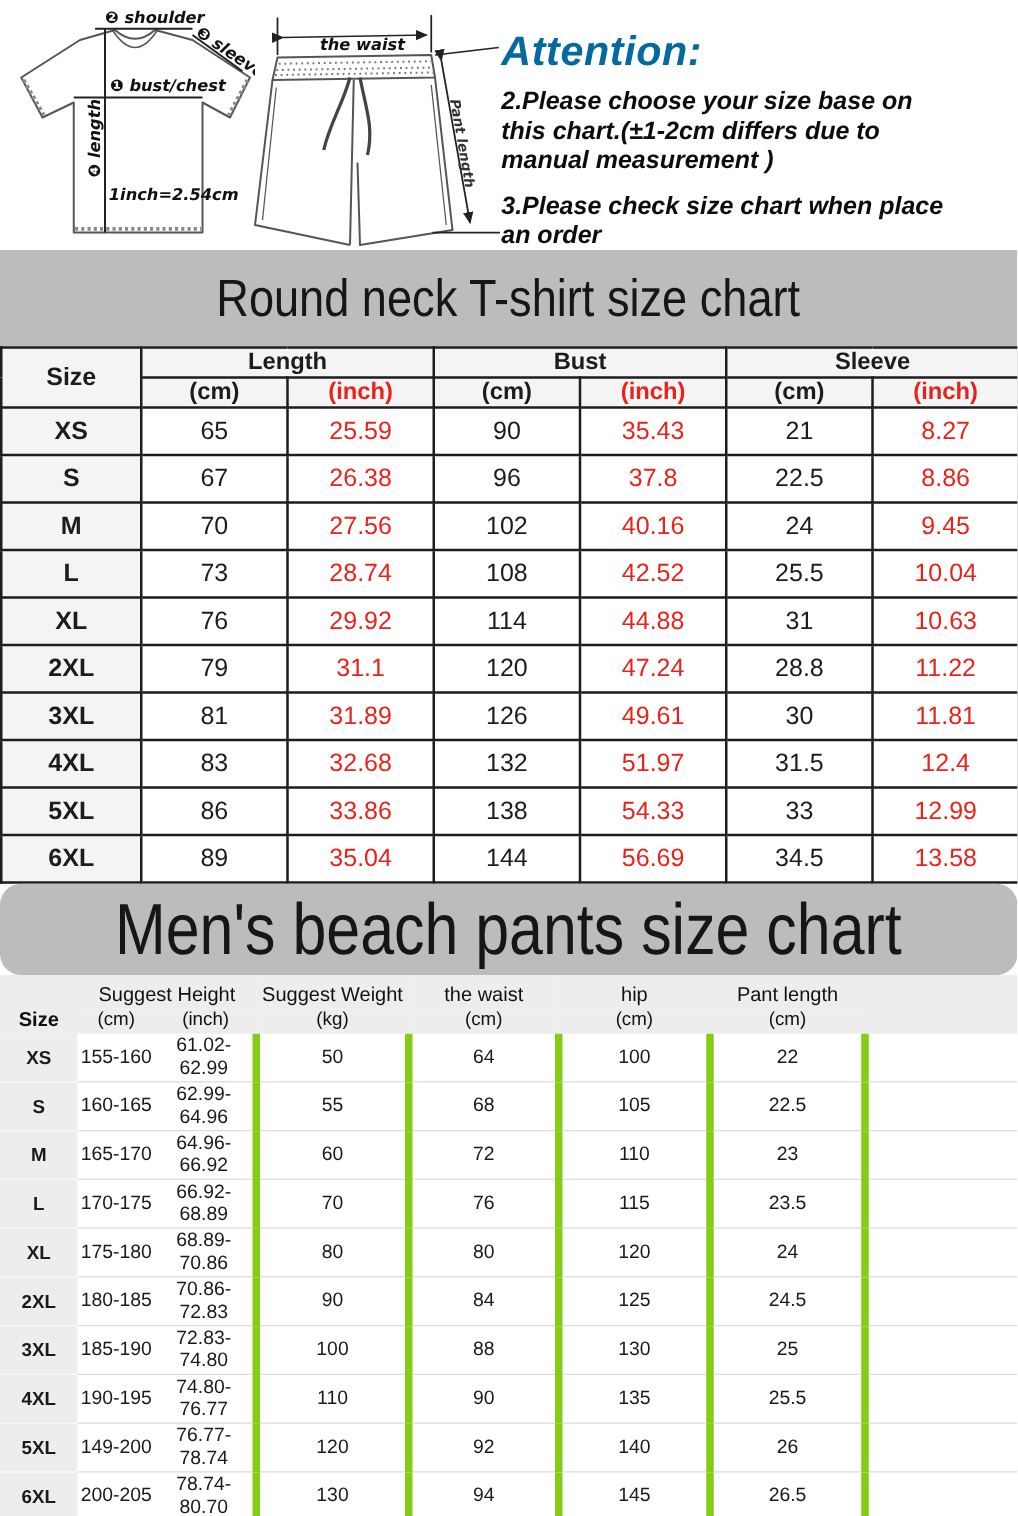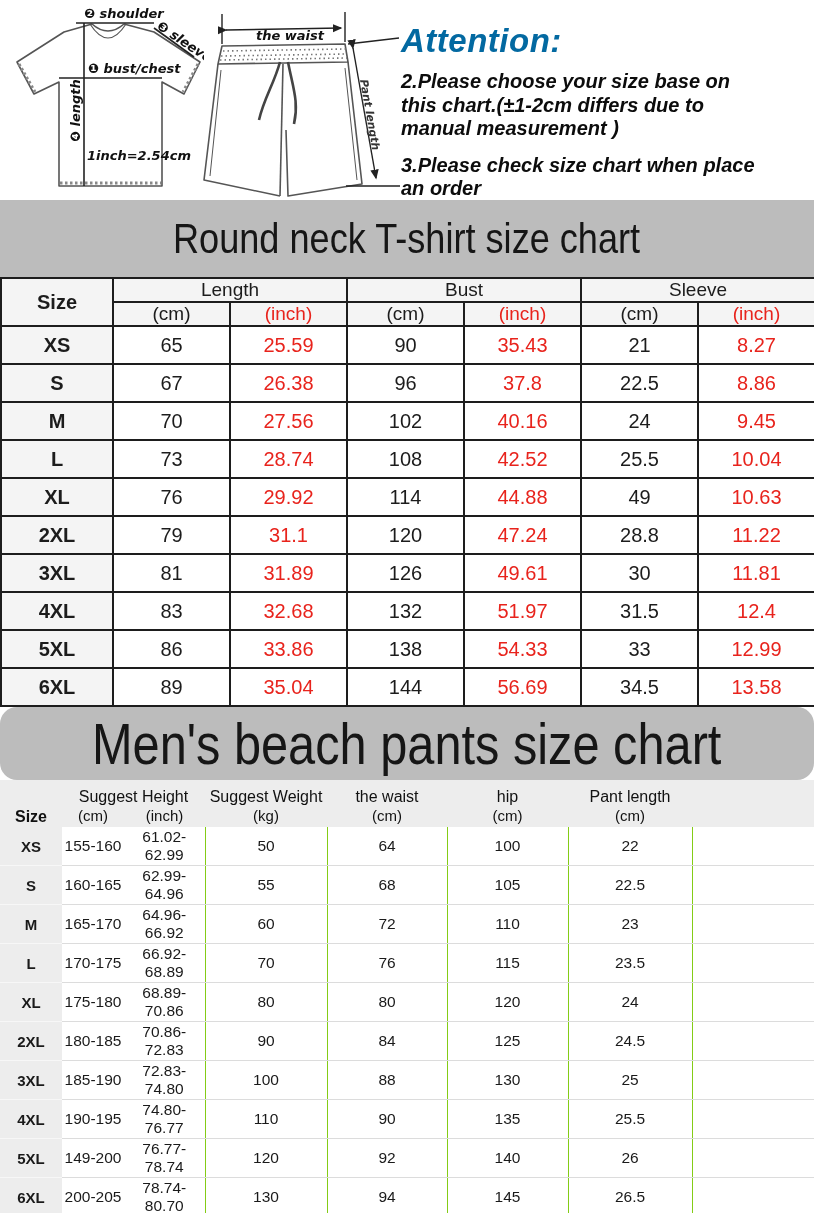--- a/index.html
+++ b/index.html
@@ -17,38 +17,38 @@
 
   
   .band { height:77px; background:#bcbcbc; display:flex; align-items:center; justify-content:center; overflow:hidden; }
   .band-title { font-size:42px; color:#161616; white-space:nowrap; transform:scaleX(.86); }
   .band2 { height:73px;border-radius:17px; }
   .band-title2 { font-size:58px; transform:scaleX(.84); }
 
   
   table { border-collapse:collapse; table-layout:fixed; width:814px; }
   .tshirt-table th, .tshirt-table td { border:2px solid #1d1d1d; text-align:center; vertical-align:middle; padding:0; }
-  .tshirt-table thead th { background:#f4f4f4; font-weight:normal; font-size:19px; }
+  .tshirt-table thead th { background:#f4f4f4; font-weight:bold; font-size:19px; }
   .tshirt-table thead tr:first-child th { height:20px; }
   .tshirt-table thead tr:last-child th { height:22px; }
   .tshirt-table th.size-h { font-weight:bold; font-size:20px; }
   .tshirt-table tbody td { height:36px; background:#fff; font-size:20px; }
   .tshirt-table td.t-size { background:#f4f4f4; font-weight:bold; }
   .red { color:#e8231c; }
 
   
   .pants-table { }
   .pants-table th, .pants-table td { text-align:center; vertical-align:middle; padding:0; }
   .pants-table thead th { background:#ededed; font-weight:normal; font-size:16px; color:#111; }
   .pants-table thead tr:first-child th { height:26px; vertical-align:bottom; padding-bottom:1px; }
   .pants-table thead tr:last-child th { height:20px; font-size:15px; vertical-align:top; }
   .pants-table th.p-size-h { font-weight:bold; font-size:16px; vertical-align:middle; }
   .pants-table tbody td { height:38px; background:#fff; font-size:15.5px; border-bottom:1px solid #dcdcdc; color:#1a1a1a; }
   .pants-table td.p-size { background:#ededed; font-weight:bold; font-size:15px; border-bottom:1px solid #f7f7f7; }
-  .p-sep { border-left:1px solid #84cc16; }
+  .p-sep { border-left:6px solid #84cc16; }
 
   svg text { font-family:"DejaVu Sans","Liberation Sans",sans-serif; fill:#111; }
   .d-label { font-size:13px; font-weight:bold; }
   .d-note  { font-size:13px; font-weight:bold; }
   .d-small { font-size:11px; font-weight:bold; fill:#333; }
 </style>
 </head>
 <body>
 
 <div class="page">
@@ -193,21 +193,21 @@
           <td class="t-num red">42.52</td>
           <td class="t-num">25.5</td>
           <td class="t-num red">10.04</td>
         </tr>
         <tr>
           <td class="t-size">XL</td>
           <td class="t-num">76</td>
           <td class="t-num red">29.92</td>
           <td class="t-num">114</td>
           <td class="t-num red">44.88</td>
-          <td class="t-num">49</td>
+          <td class="t-num">31</td>
           <td class="t-num red">10.63</td>
         </tr>
         <tr>
           <td class="t-size">2XL</td>
           <td class="t-num">79</td>
           <td class="t-num red">31.1</td>
           <td class="t-num">120</td>
           <td class="t-num red">47.24</td>
           <td class="t-num">28.8</td>
           <td class="t-num red">11.22</td>

